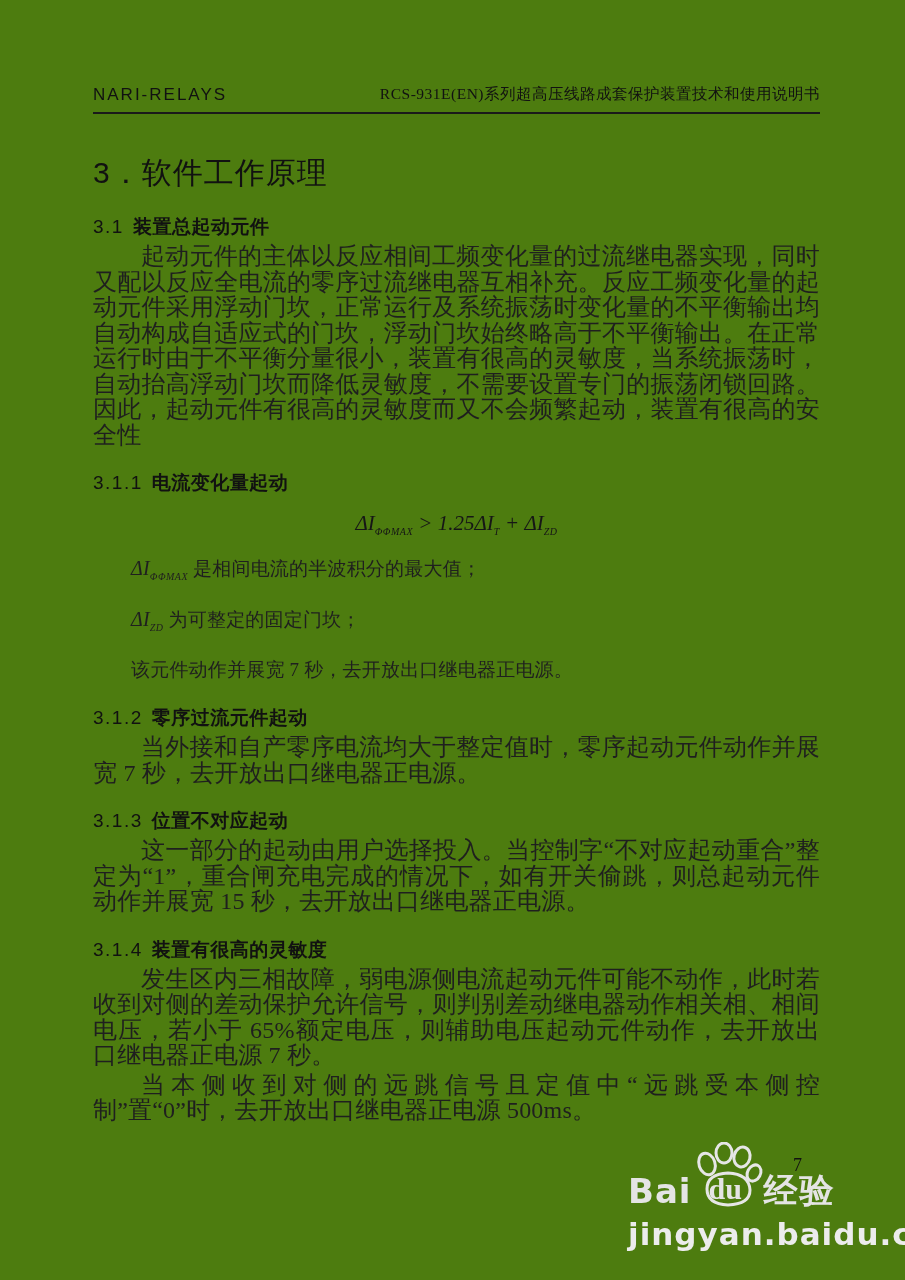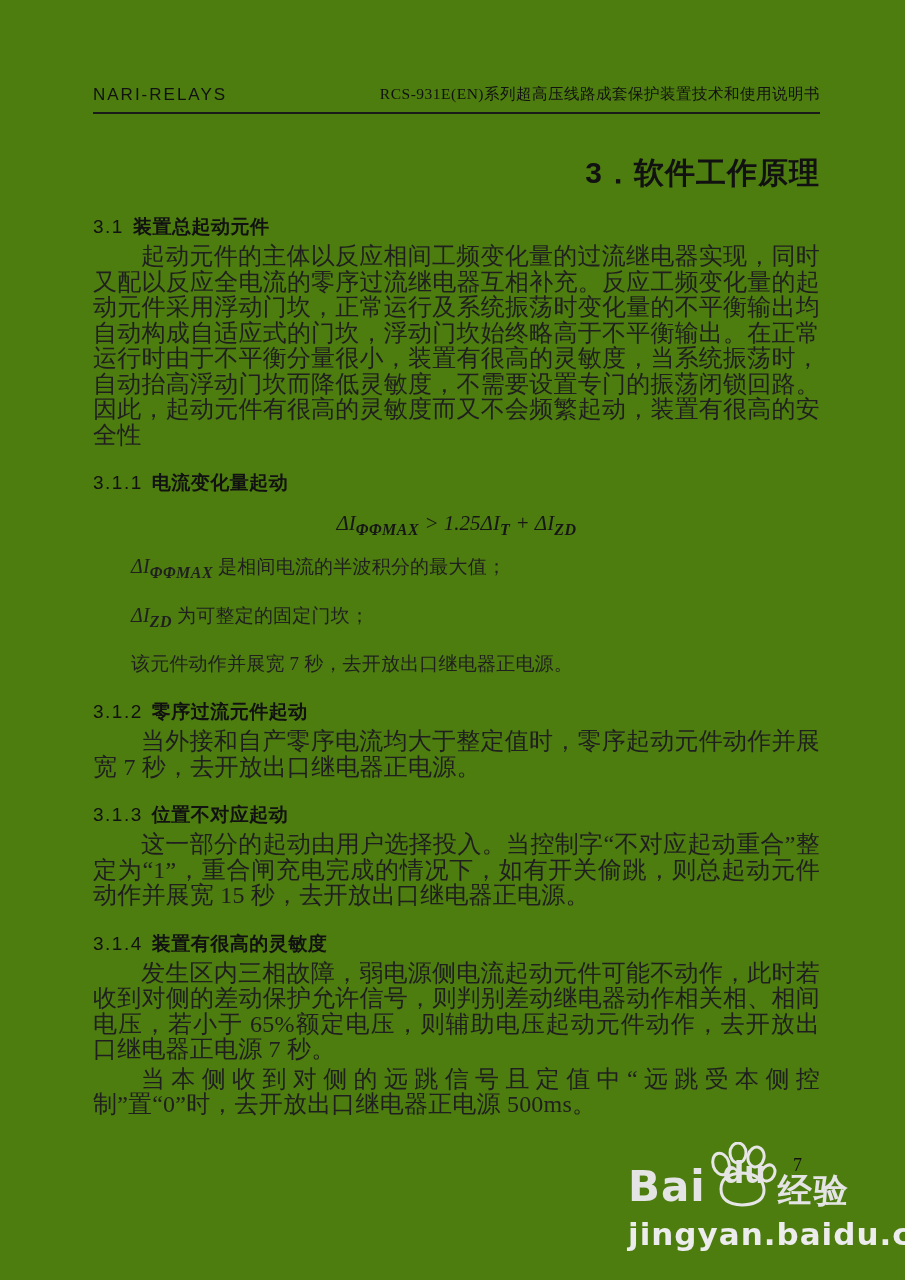--- a/index.html
+++ b/index.html
@@ -32,24 +32,24 @@
   }
   .doc-title-ref {
     font-size: 15.5px;
     color: #111;
     letter-spacing: 0.5px;
   }
 
   
   .chapter-title {
     margin: 40px 0 0;
-    text-align: right;
+    text-align: left;
     font-family: "Liberation Sans", "DejaVu Sans", sans-serif;
     font-size: 30px;
-    font-weight: 700;
+    font-weight: 400;
     letter-spacing: 1px;
     color: #111;
     line-height: 38px;
   }
 
   
   .sec-h {
     margin: 22px 0 0;
     font-size: 19px;
     line-height: 26px;
@@ -83,24 +83,23 @@
     text-align: center;
     font-size: 21px;
     line-height: 30px;
     color: #161616;
   }
   .mi {
     font-family: "Liberation Serif", "DejaVu Serif", serif;
     font-style: italic;
   }
   .mi sub {
-    font-size: 16px;
+    font-size: 10px;
     font-style: italic;
     letter-spacing: 0.5px;
-    font-weight: bold;
   }
 
   
   .defs {
     margin-top: 8px;
     padding-left: 38px;
   }
   .def {
     margin: 0 0 16px;
     font-size: 19px;
@@ -137,29 +136,30 @@
     user-select: none;
   }
   .wm-row1 {
     display: flex;
     align-items: flex-end;
     font-family: "DejaVu Sans", "Liberation Sans", sans-serif;
     font-weight: 700;
     color: #e4e4e4;
     line-height: 1;
   }
-  .wm-bai { font-size: 42px; letter-spacing: 1px; }
+  .wm-bai { font-size: 34px; letter-spacing: 1px; }
   .wm-paw { position: relative; width: 70px; height: 66px; margin: 0 1px; }
   .wm-paw svg { position: absolute; left: 0; top: 0; }
   .wm-du {
     position: absolute;
     left: 16px;
-    bottom: 20px;
+    bottom: 4px;
     font-size: 30px;
     color: #e4e4e4;
+    font-family: Liberation Serif, serif;
   }
   .wm-jy { font-size: 34px; letter-spacing: 2px; padding-bottom: 1px; }
   .wm-url {
     margin-top: 8px;
     font-family: "DejaVu Sans", "Liberation Sans", sans-serif;
     font-weight: 700;
     font-size: 31px;
     color: #ececec;
     letter-spacing: 1px;
   }

